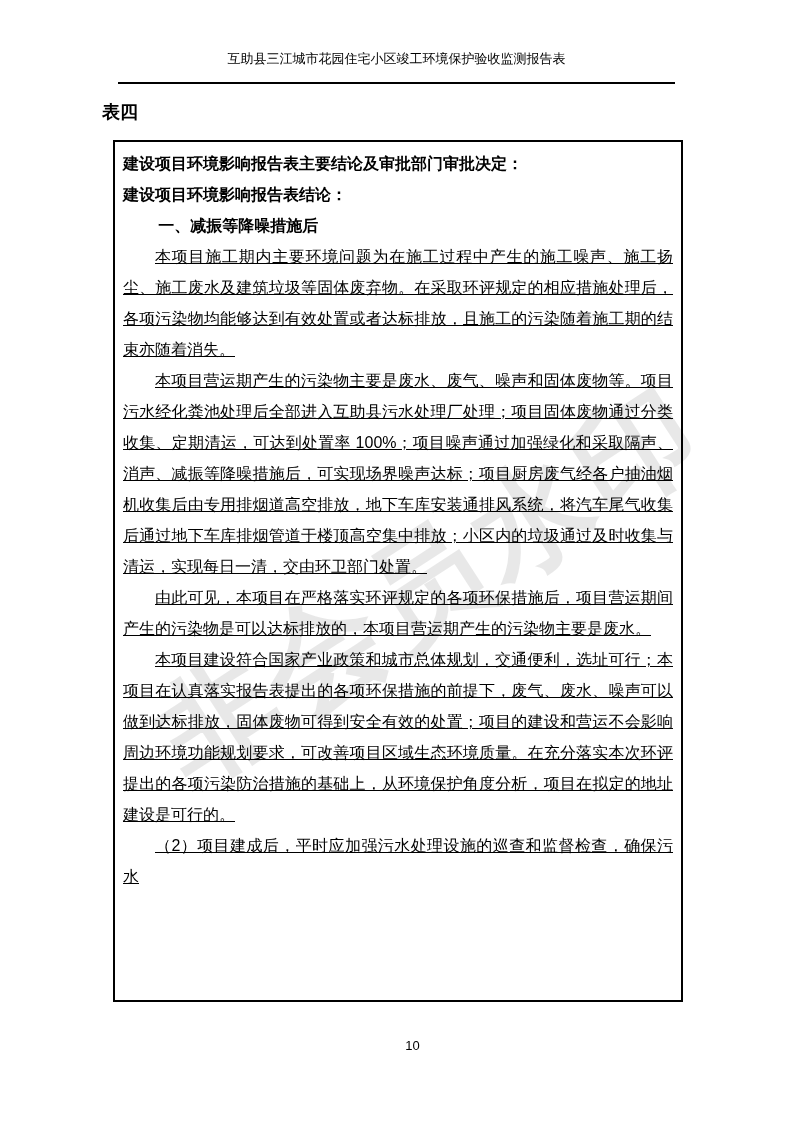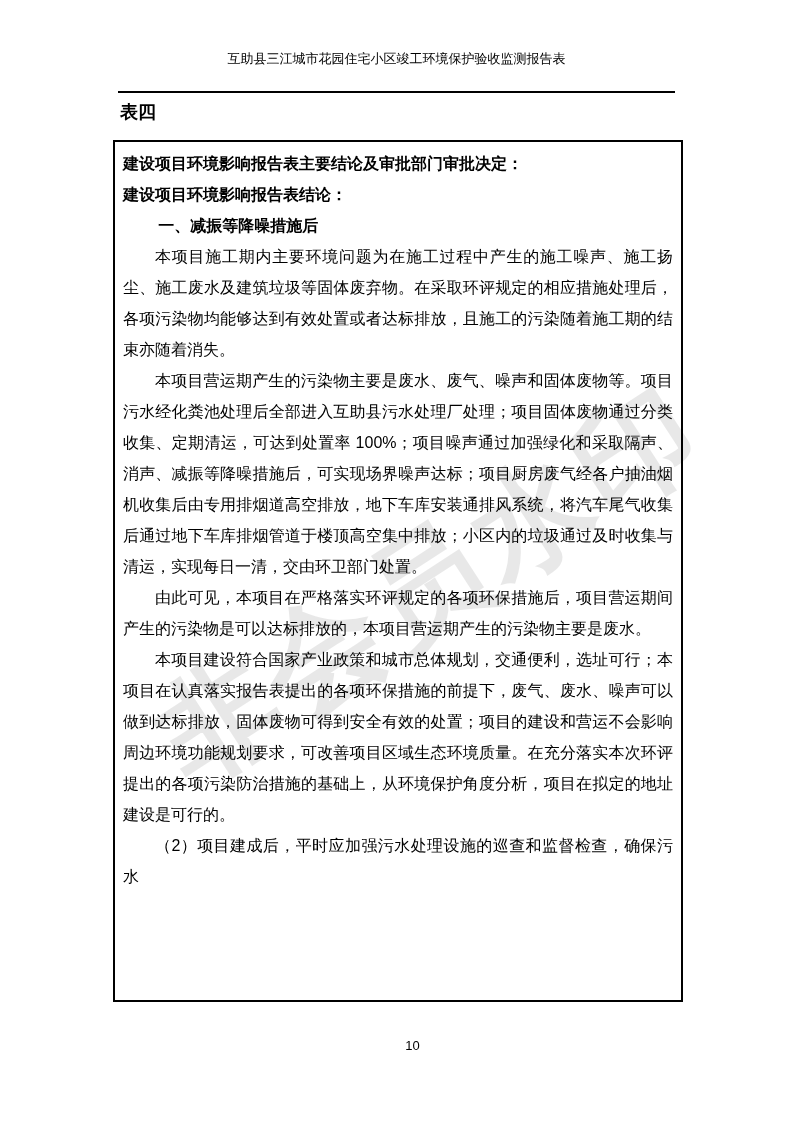--- a/index.html
+++ b/index.html
@@ -35,27 +35,27 @@
   }
   
   .header {
     position: absolute;
     left: 118px;
     top: 50px;
     width: 557px;
     text-align: center;
     font-size: 13px;
     line-height: 17px;
-    padding-bottom: 24px;
+    padding-bottom: 15px;
     border-bottom: 2px solid #000000;
     z-index: 1;
   }
   .table-label {
     position: absolute;
-    left: 120px;
+    left: 102px;
     top: 100px;
     font-size: 18px;
     font-weight: bold;
     z-index: 1;
   }
   
   .report-box {
     position: absolute;
     left: 113px;
     top: 140px;
@@ -79,20 +79,21 @@
   }
   .section-heading {
     font-weight: bold;
     text-indent: 2.2em;
     text-align: left;
   }
   .body-para {
     text-indent: 2em;
     text-align: justify;
     text-justify: inter-ideograph;
+    text-decoration: underline;
   }
   .footer {
     position: absolute;
     left: 0;
     right: 0;
     top: 1038px;
     text-align: center;
     font-size: 13px;
     z-index: 1;
     padding-left: 32px;

